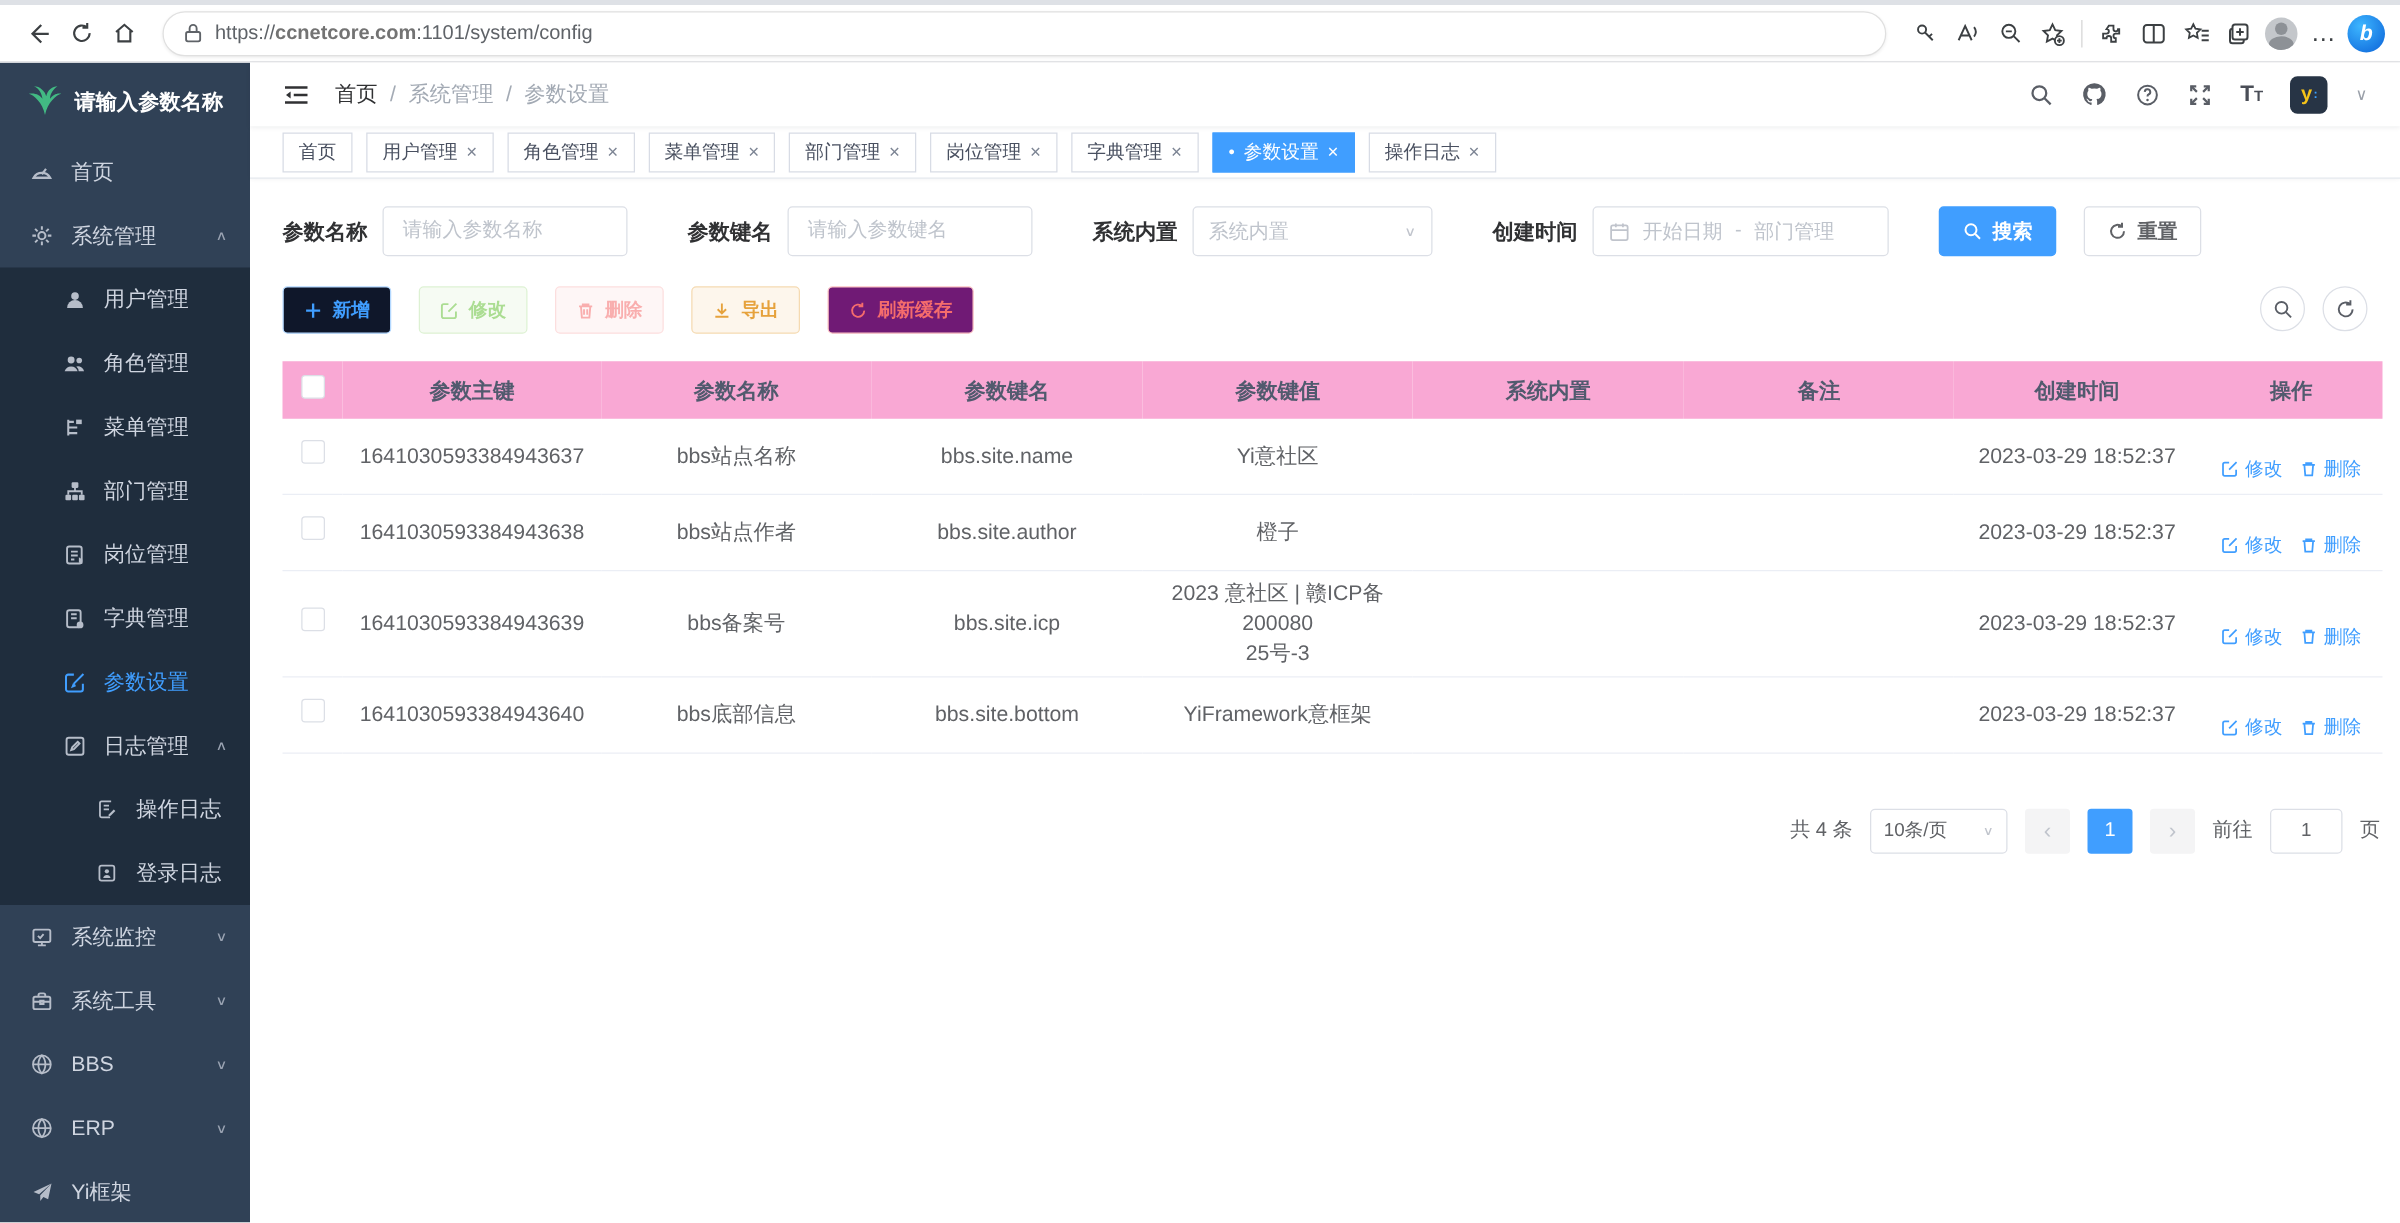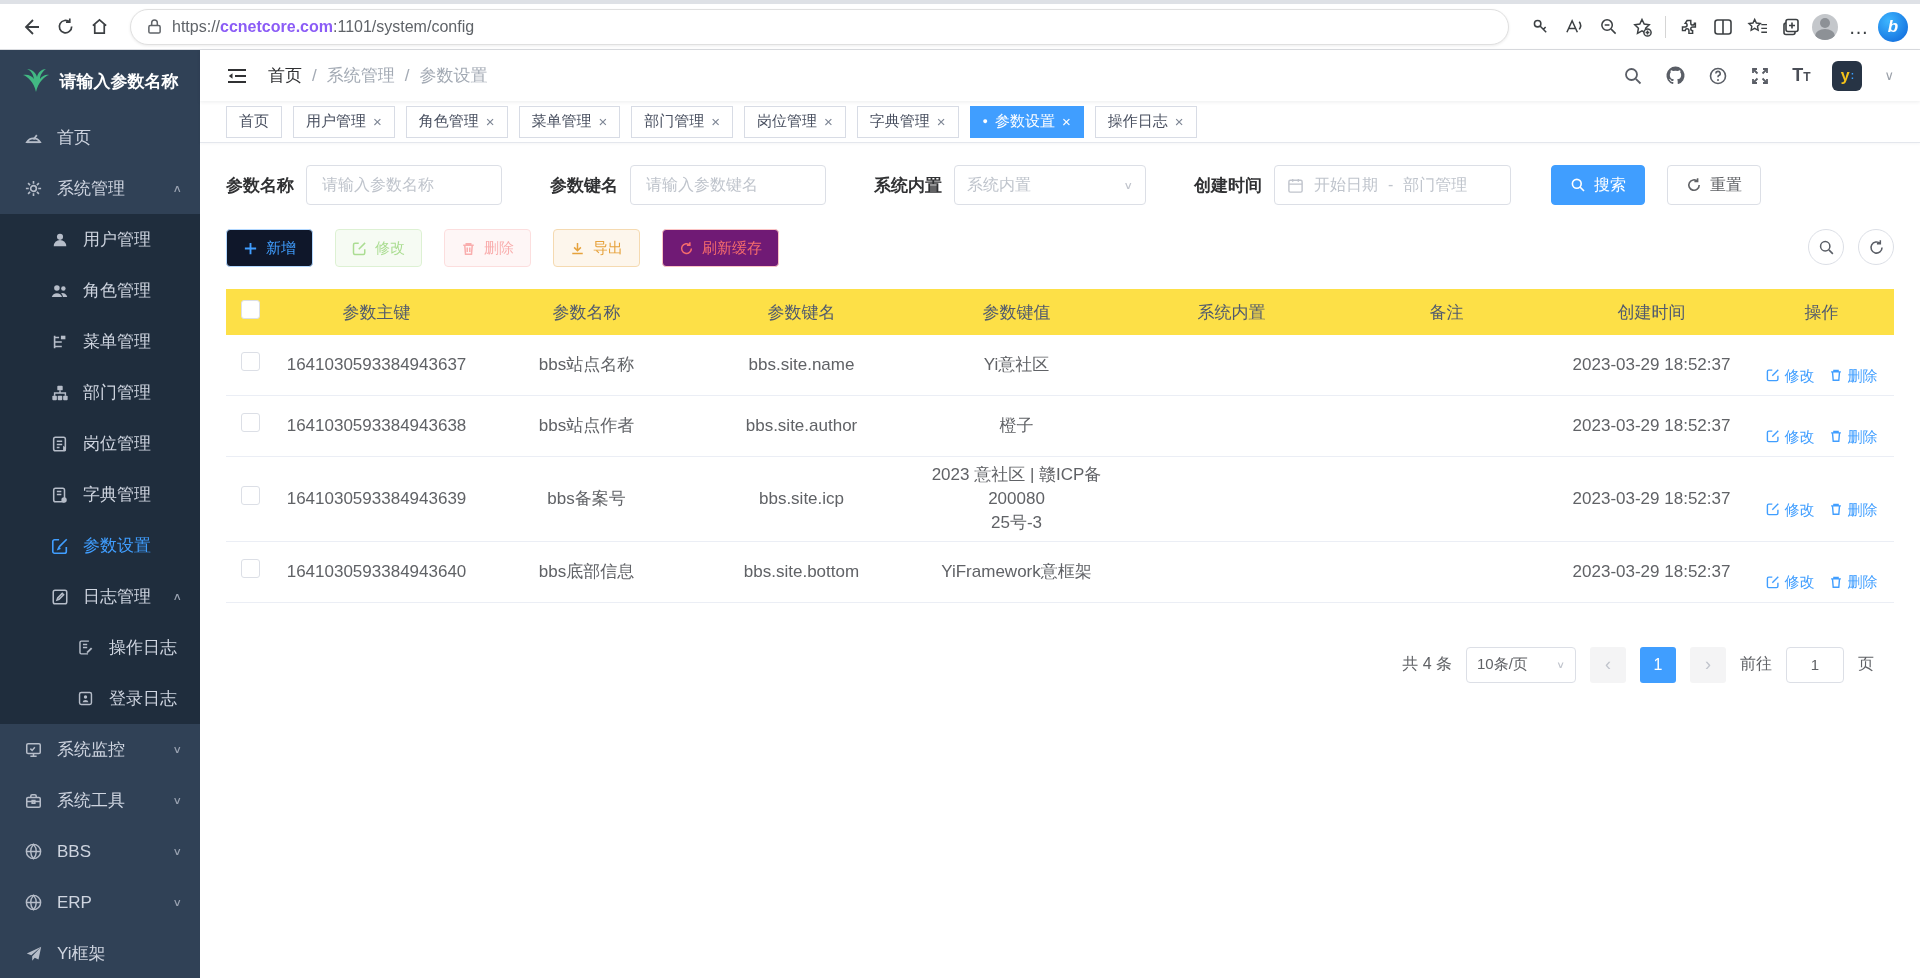--- a/index.html
+++ b/index.html
@@ -11,21 +11,21 @@
   .browser { height:50px; background:#fff; border-bottom:1px solid #dadce0;
     display:flex; align-items:center; padding:4px 10px 0 14px; position:relative; }
   .browser::before { content:""; position:absolute; top:0; left:0; right:0; height:4px; background:#dee1e6; }
   .bicon { width:34px; height:34px; display:flex; align-items:center; justify-content:center;
     border-radius:6px; color:#3c4043; flex:0 0 auto; cursor:pointer; }
   .bicon svg { display:block; }
   .omnibox { flex:1; height:36px; margin:0 14px; background:#fff; border:1px solid #e0e0e0;
     box-shadow:0 1px 3px rgba(0,0,0,.08); border-radius:18px; display:flex; align-items:center;
     padding:0 16px; gap:10px; min-width:0; }
   .url { font-size:16px; color:#5f6368; white-space:nowrap; overflow:hidden; }
-  .url b { color:#8b5cf6; font-weight:700; }
+  .url b { color:#737373; font-weight:700; }
   .bdivider { width:1px; height:22px; background:#d5d5d5; margin:0 6px; }
   .avatar-circle { width:26px; height:26px; border-radius:50%; background:#c4c7cb; position:relative; overflow:hidden; }
   .avatar-circle::before { content:""; position:absolute; top:4px; left:8px; width:10px; height:10px; border-radius:50%; background:#8d9196; }
   .avatar-circle::after { content:""; position:absolute; top:15px; left:3px; width:20px; height:14px; border-radius:50%; background:#8d9196; }
   .bing { width:30px; height:30px; border-radius:50%; background:radial-gradient(circle at 35% 30%, #3db6ff, #0b62d8);
     color:#fff; font-weight:700; font-size:17px; font-style:italic; display:flex; align-items:center; justify-content:center; }
 
   
   .app { flex:1; display:flex; min-height:0; }
   .sidebar { width:200px; background:#304156; color:#cfd5e0; flex:0 0 auto; overflow:hidden; }
@@ -62,53 +62,53 @@
   .tagbar { height:42px; background:#fff; border-bottom:1px solid #e4e7ed; display:flex;
     align-items:center; gap:11px; padding:0 26px; box-shadow:0 1px 3px rgba(0,21,41,.04); }
   .tag { height:32px; display:flex; align-items:center; gap:7px; background:#fff;
     border:1px solid #d8dce5; color:#495060; font-size:15px; padding:0 12px; cursor:pointer; }
   .tag .x { color:#7d8594; font-size:15px; }
   .tag.active { background:#409eff; border-color:#409eff; color:#fff; }
   .tag.active .x { color:#fff; }
   .tag .dot { font-size:9px; line-height:1; }
 
   
-  .content { flex:1; padding:20px 44px 0 26px; position:relative; }
+  .content { flex:1; padding:20px 14px 0 26px; position:relative; }
 
   .filters { display:flex; align-items:center; margin-top:2px; }
   .f-label { font-size:17px; font-weight:700; color:#303133; margin-right:12px; white-space:nowrap; }
   .f-input { height:40px; border:1px solid #dcdfe6; border-radius:4px; padding:0 15px;
     font-size:16px; color:#606266; font-family:"Liberation Sans",sans-serif; }
   .f-input::placeholder { color:#bfc4cc; }
   .f-group { display:flex; align-items:center; margin-right:48px; }
   .f-select { width:192px; height:40px; border:1px solid #dcdfe6; border-radius:4px;
     display:flex; align-items:center; padding:0 12px; color:#bfc4cc; font-size:16px; cursor:pointer; }
   .f-select .caret { margin-left:auto; color:#c0c4cc; font-size:13px; transform:scaleY(.8); }
   .f-date { width:237px; height:40px; border:1px solid #dcdfe6; border-radius:4px; display:flex;
     align-items:center; gap:10px; padding:0 12px; color:#bfc4cc; font-size:16px; cursor:text; }
   .btn { height:40px; border-radius:4px; border:1px solid transparent; font-size:16px;
     display:inline-flex; align-items:center; gap:8px; padding:0 18px; cursor:pointer;
-    font-family:"Liberation Sans",sans-serif; }
+    font-family:"Liberation Sans",sans-serif;font-weight:bold; }
   .btn-primary { background:#409eff; border-color:#409eff; color:#fff; }
   .btn-plain { background:#fff; border-color:#dcdfe6; color:#606266; }
 
   .actions { display:flex; align-items:center; gap:22px; margin-top:24px; }
   .btn-sm { height:38px; font-size:15px; padding:0 16px; }
   .b-add { background:#0f172a; border-color:#b3d8ff; color:#409eff; }
   .b-edit { background:#f0f9eb; border-color:#c2e7b0; color:#67c23a; opacity:.55; cursor:not-allowed; }
   .b-del { background:#fef0f0; border-color:#fbc4c4; color:#f56c6c; opacity:.55; cursor:not-allowed; }
   .b-exp { background:#fdf6ec; border-color:#f5dab1; color:#e6a23c; }
   .b-cache { background:#701a75; border-color:#fbc4c4; color:#f56c6c; }
   .mini-tools { position:absolute; right:26px; top:86px; display:flex; gap:14px; }
   .circle-btn { width:36px; height:36px; border-radius:50%; border:1px solid #dcdfe6; background:#fff;
     color:#5a5e66; display:flex; align-items:center; justify-content:center; cursor:pointer; }
 
   
   table { width:100%; border-collapse:collapse; table-layout:fixed; margin-top:22px; }
-  th { background:#fde047; color:#515a6e; font-size:17px; font-weight:400; height:46px; text-align:center; }
+  th { background:#f9a8d4; color:#515a6e; font-size:17px; font-weight:700; height:46px; text-align:center; }
   td { color:#606266; font-size:17px; height:49px; text-align:center; border-bottom:1px solid #ebeef5;
     white-space:pre-line; line-height:1.4; padding:6px 4px; }
   .ck { width:19px; height:19px; border:1px solid #dcdfe6; border-radius:3px; background:#fff;
     display:inline-block; cursor:pointer; }
   .op-link { color:#409eff; font-size:15px; display:inline-flex; align-items:center; gap:5px;
     cursor:pointer; margin:0 7px; white-space:nowrap; }
 
   
   .pager { display:flex; align-items:center; justify-content:flex-end; gap:14px;
     margin-top:44px; padding-right:2px; color:#606266; font-size:16px; }

